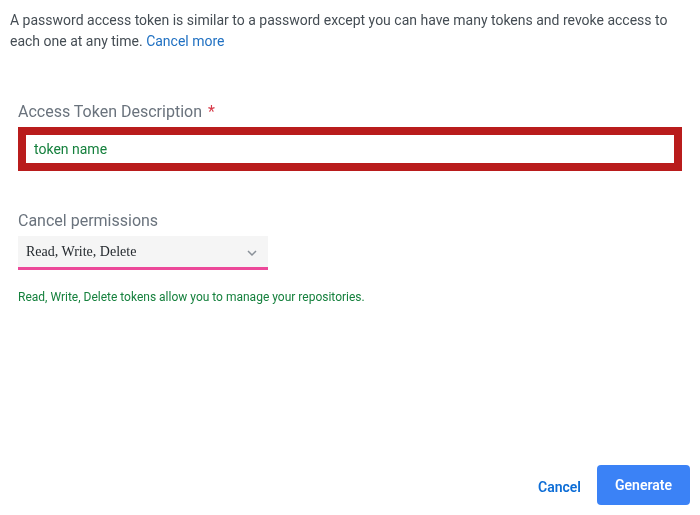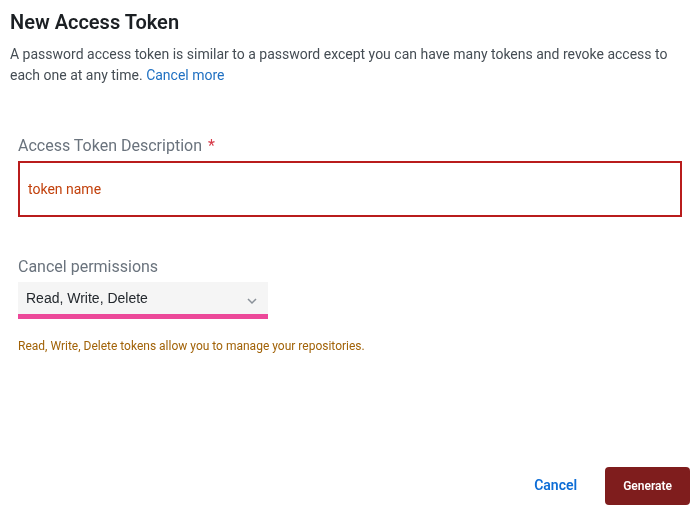--- a/index.html
+++ b/index.html
@@ -40,96 +40,95 @@
       font-size: 16px;
       color: #6a737d;
       margin-bottom: 6px;
     }
     .required {
       color: #d73a49;
       margin-left: 2px;
     }
     .text-input {
       width: 100%;
-      border: 2px solid #b91c1c;
-      padding: 18px 8px;
+      border: 8px solid #b91c1c;
+      padding: 6px 8px;
       font-size: 14px;
-      color: #c2410c;
+      color: #15803d;
       outline: none;
       font-family: inherit;
     }
     .permissions-section {
       margin-top: 40px;
     }
     .select-wrap {
       position: relative;
       width: 250px;
     }
     .select {
       width: 100%;
       border: none;
-      border-bottom: 5px solid #ec4899;
+      border-bottom: 3px solid #ec4899;
       background: #f5f5f5;
       padding: 8px 30px 8px 8px;
       font-size: 14px;
       color: #24292e;
       appearance: none;
       -webkit-appearance: none;
-      font-family: Liberation Sans, sans-serif;
+      font-family: Liberation Serif, serif;
       cursor: pointer;
       outline: none;
     }
     .chevron {
       position: absolute;
       right: 10px;
       top: 50%;
       transform: translateY(-50%);
       pointer-events: none;
     }
     .chevron svg { display: block; }
     .helper {
       font-size: 12px;
-      color: #a16207;
+      color: #15803d;
       margin-top: 20px;
     }
     .footer {
       position: absolute;
       bottom: 10px;
       right: 10px;
       display: flex;
-      align-items: flex-start;
-      gap: 24px;
+      align-items: flex-end;
+      gap: 12px;
     }
     .btn-cancel {
       background: none;
       border: none;
       color: #0d6dd6;
       font-size: 14px;
       font-weight: 600;
       cursor: pointer;
       padding: 10px 4px;
       font-family: inherit;
     }
     .btn-generate {
-      background: #7f1d1d;
+      background: #3b82f6;
       border: none;
       color: #fff;
-      font-size: 12px;
+      font-size: 14px;
       font-weight: 600;
       padding: 12px 18px;
       border-radius: 4px;
       cursor: pointer;
       font-family: inherit;
     }
   </style>
 </head>
 <body>
 
 <div class="container">
-  <h1>New Access Token</h1>
   <p class="subtitle">
     <span>A password access token is similar to a password except you can have many tokens and revoke access to each one at any time. </span><a>Cancel more</a>
   </p>
 
   <div class="form-section">
     <div class="label">
       <span>Access Token Description</span>
       <span class="required">*</span>
     </div>
     <input type="text" class="text-input" autofocus="" value="token name" style="">

